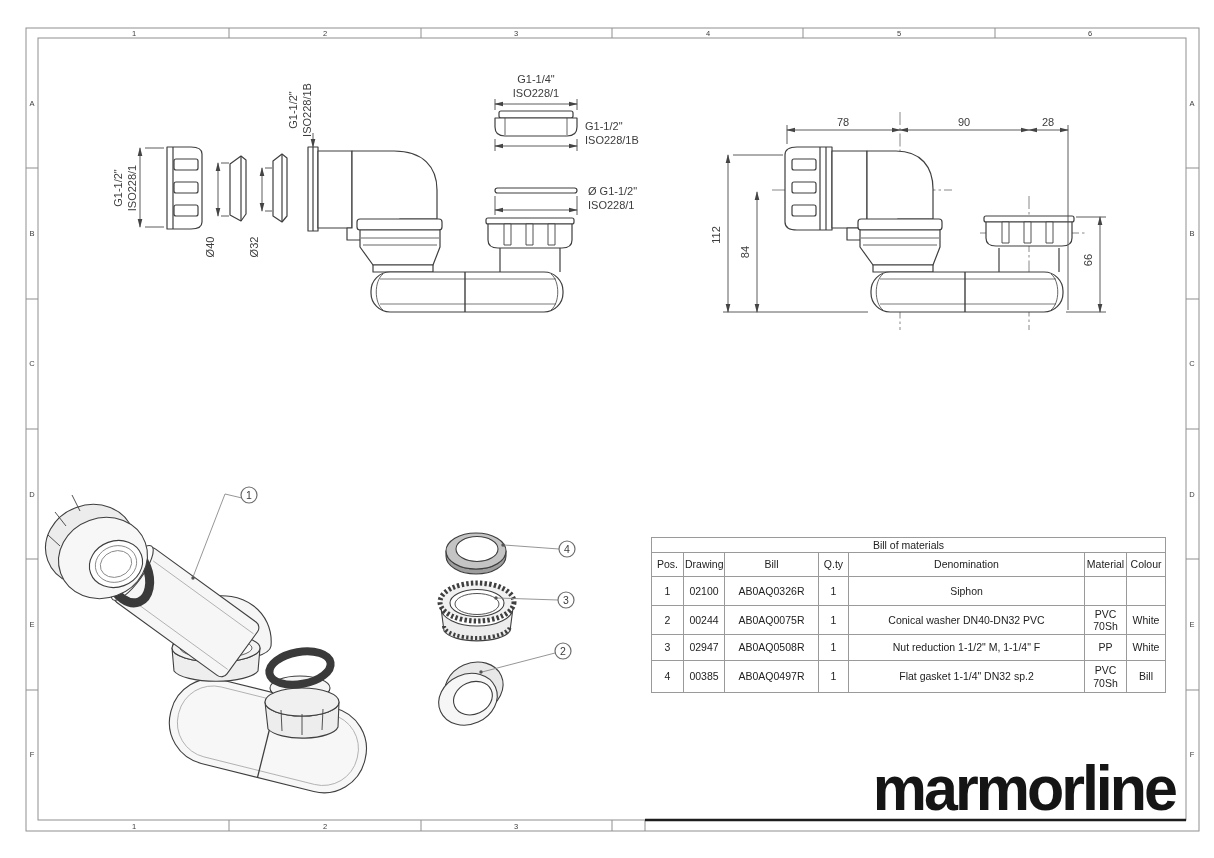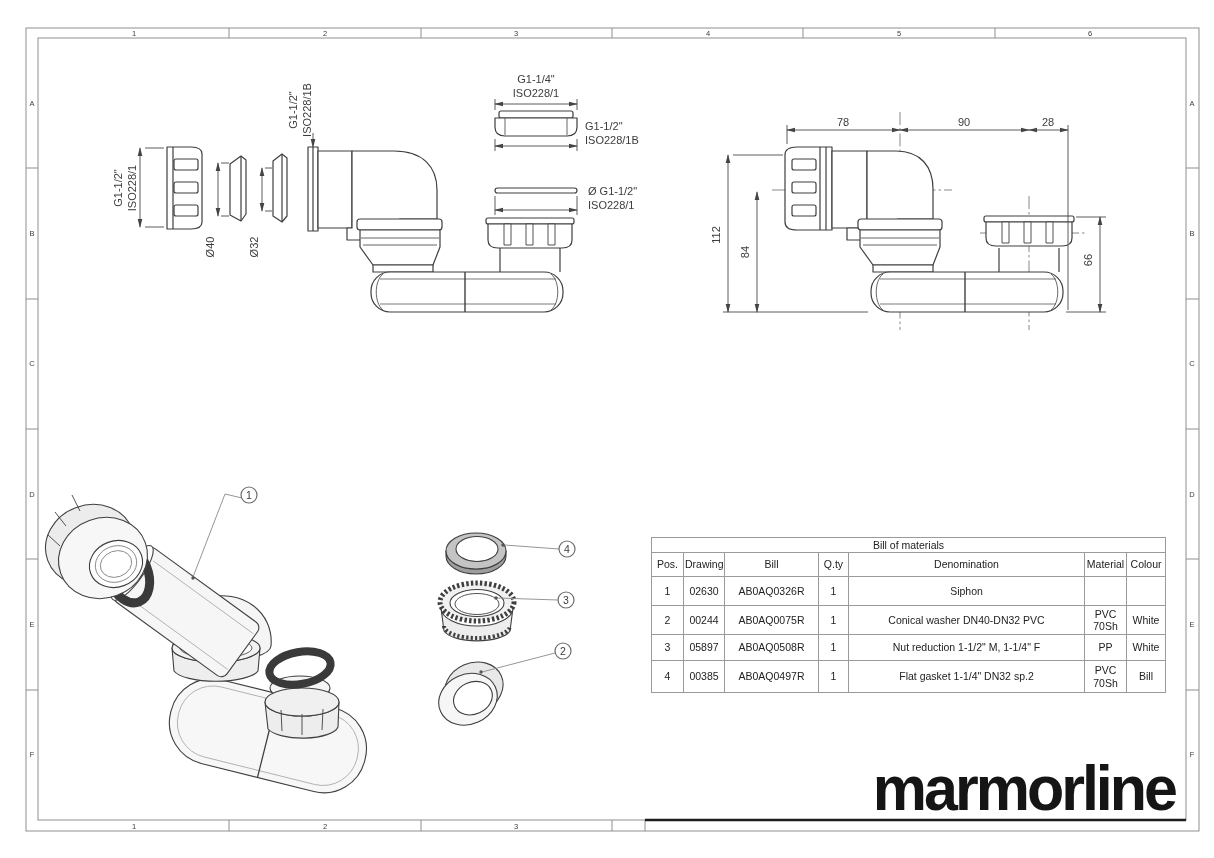--- a/index.html
+++ b/index.html
@@ -339,40 +339,40 @@
     <td>Pos.</td>
     <td>Drawing</td>
     <td>Bill</td>
     <td>Q.ty</td>
     <td>Denomination</td>
     <td>Material</td>
     <td>Colour</td>
   </tr>
   <tr class="r1">
     <td>1</td>
-    <td>02630</td>
+    <td>02100</td>
     <td>AB0AQ0326R</td>
     <td>1</td>
     <td>Siphon</td>
     <td class="pre"></td>
     <td></td>
   </tr>
   <tr class="r2">
     <td>2</td>
     <td>00244</td>
     <td>AB0AQ0075R</td>
     <td>1</td>
     <td>Conical washer DN40-DN32 PVC</td>
     <td class="pre">PVC
 70Sh</td>
     <td>White</td>
   </tr>
   <tr class="r3">
     <td>3</td>
-    <td>05897</td>
+    <td>02947</td>
     <td>AB0AQ0508R</td>
     <td>1</td>
     <td>Nut reduction 1-1/2" M, 1-1/4" F</td>
     <td class="pre">PP</td>
     <td>White</td>
   </tr>
   <tr class="r4">
     <td>4</td>
     <td>00385</td>
     <td>AB0AQ0497R</td>

